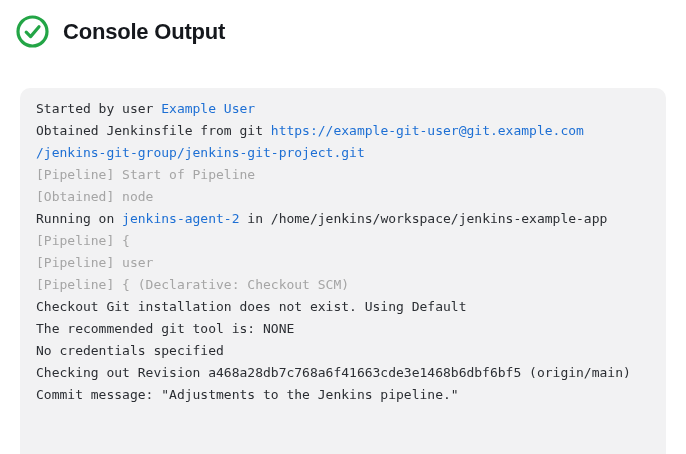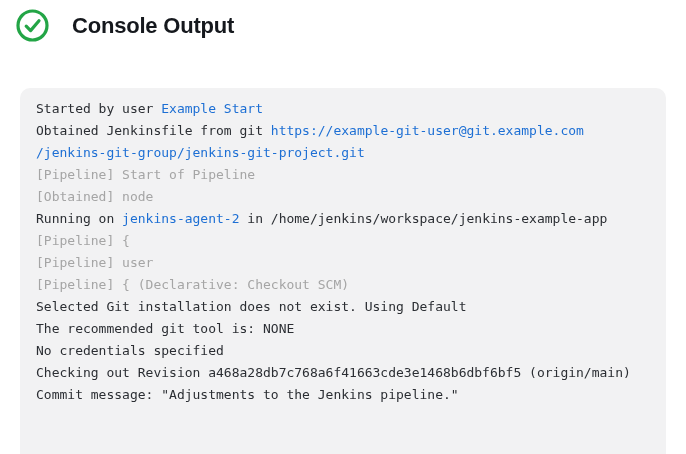--- a/index.html
+++ b/index.html
@@ -8,22 +8,22 @@
     width: 686px;
     height: 454px;
     overflow: hidden;
     background: #ffffff;
     font-family: "Liberation Sans", sans-serif;
     position: relative;
   }
   .header {
     display: flex;
     align-items: center;
-    gap: 23px;
-    padding: 9px 0 0 16px;
+    gap: 14px;
+    padding: 15px 0 0 16px;
   }
   .status-icon {
     width: 33px;
     height: 33px;
     color: var(--success-color, #23a546);
     flex: 0 0 auto;
     display: block;
   }
   .page-title {
     font-size: 22px;
@@ -69,27 +69,27 @@
 
 <div class="header">
   <svg class="status-icon" viewBox="0 0 33 33" fill="none" xmlns="http://www.w3.org/2000/svg">
     <circle cx="16.5" cy="16.5" r="14.5" stroke="currentColor" stroke-width="3.2"></circle>
     <path d="M10.2 17.2 L14.6 21.6 L23 11.8" stroke="currentColor" stroke-width="3.2" stroke-linecap="round" stroke-linejoin="round"></path>
   </svg>
   <h1 class="page-title">Console Output</h1>
 </div>
 
 <div class="console-panel">
-    <div class="console-line"><span class="seg-plain">Started by user </span><span class="seg-link">Example Start</span></div>
+    <div class="console-line"><span class="seg-plain">Started by user </span><span class="seg-link">Example User</span></div>
     <div class="console-line"><span class="seg-plain">Obtained Jenkinsfile from git </span><span class="seg-link">https://example-git-user@git.example.com</span></div>
     <div class="console-line"><span class="seg-link">/jenkins-git-group/jenkins-git-project.git</span></div>
     <div class="console-line"><span class="seg-muted">[Pipeline] Start of Pipeline</span></div>
     <div class="console-line"><span class="seg-muted">[Obtained] node</span></div>
     <div class="console-line"><span class="seg-plain">Running on </span><span class="seg-link">jenkins-agent-2</span><span class="seg-plain"> in /home/jenkins/workspace/jenkins-example-app</span></div>
     <div class="console-line"><span class="seg-muted">[Pipeline] {</span></div>
     <div class="console-line"><span class="seg-muted">[Pipeline] user</span></div>
     <div class="console-line"><span class="seg-muted">[Pipeline] { (Declarative: Checkout SCM)</span></div>
-    <div class="console-line"><span class="seg-plain">Selected Git installation does not exist. Using Default</span></div>
+    <div class="console-line"><span class="seg-plain">Checkout Git installation does not exist. Using Default</span></div>
     <div class="console-line"><span class="seg-plain">The recommended git tool is: NONE</span></div>
     <div class="console-line"><span class="seg-plain">No credentials specified</span></div>
     <div class="console-line"><span class="seg-plain">Checking out Revision a468a28db7c768a6f41663cde3e1468b6dbf6bf5 (origin/main)</span></div>
     <div class="console-line"><span class="seg-plain">Commit message: "Adjustments to the Jenkins pipeline."</span></div>
   </div>
 
 </body></html>

